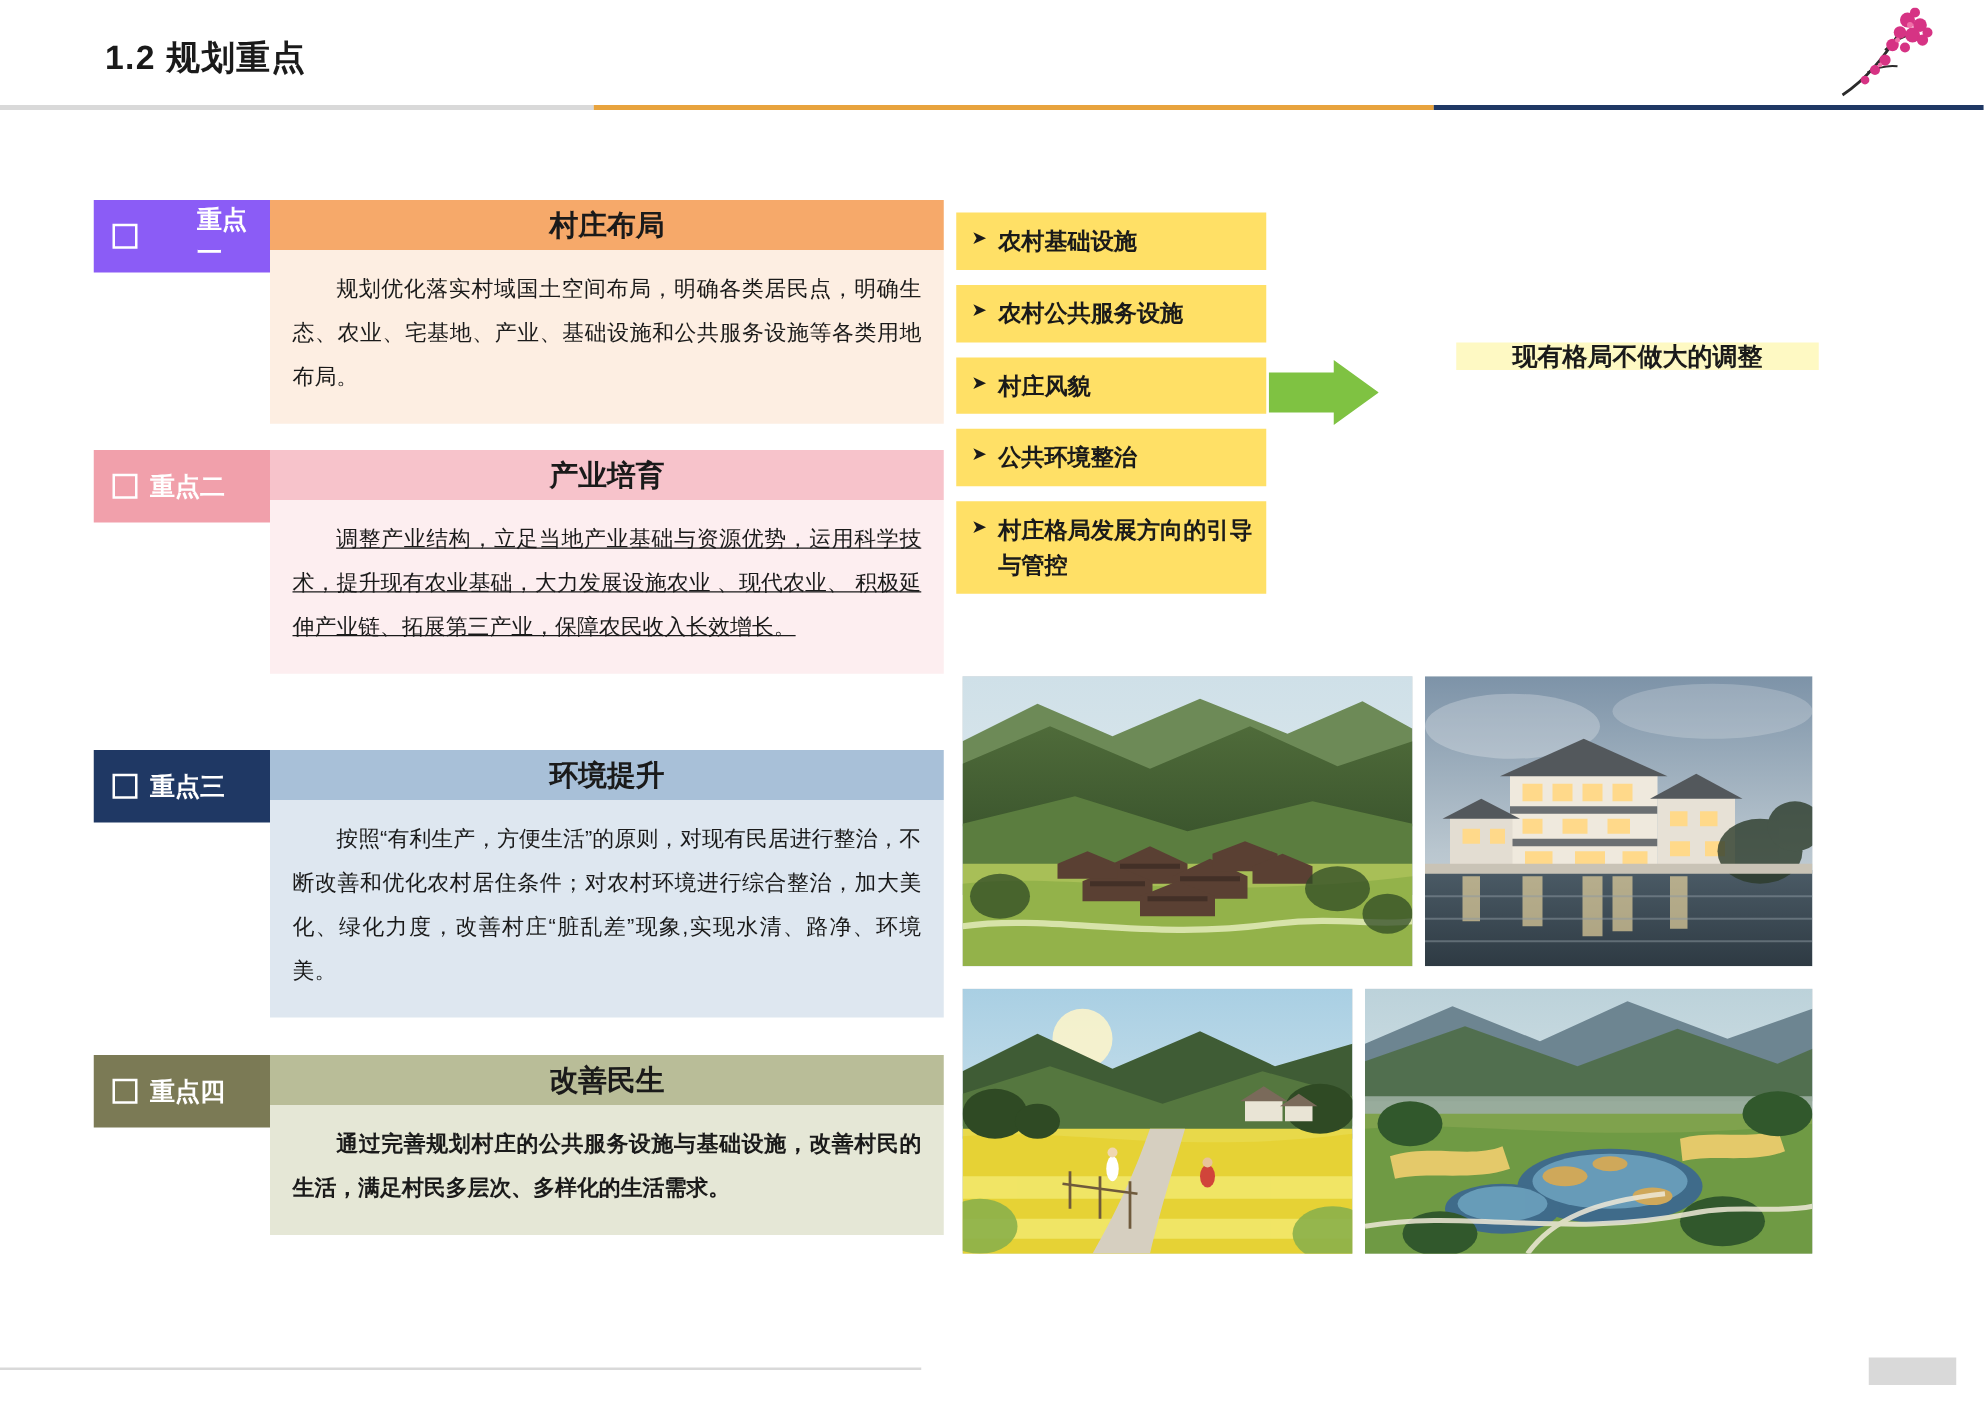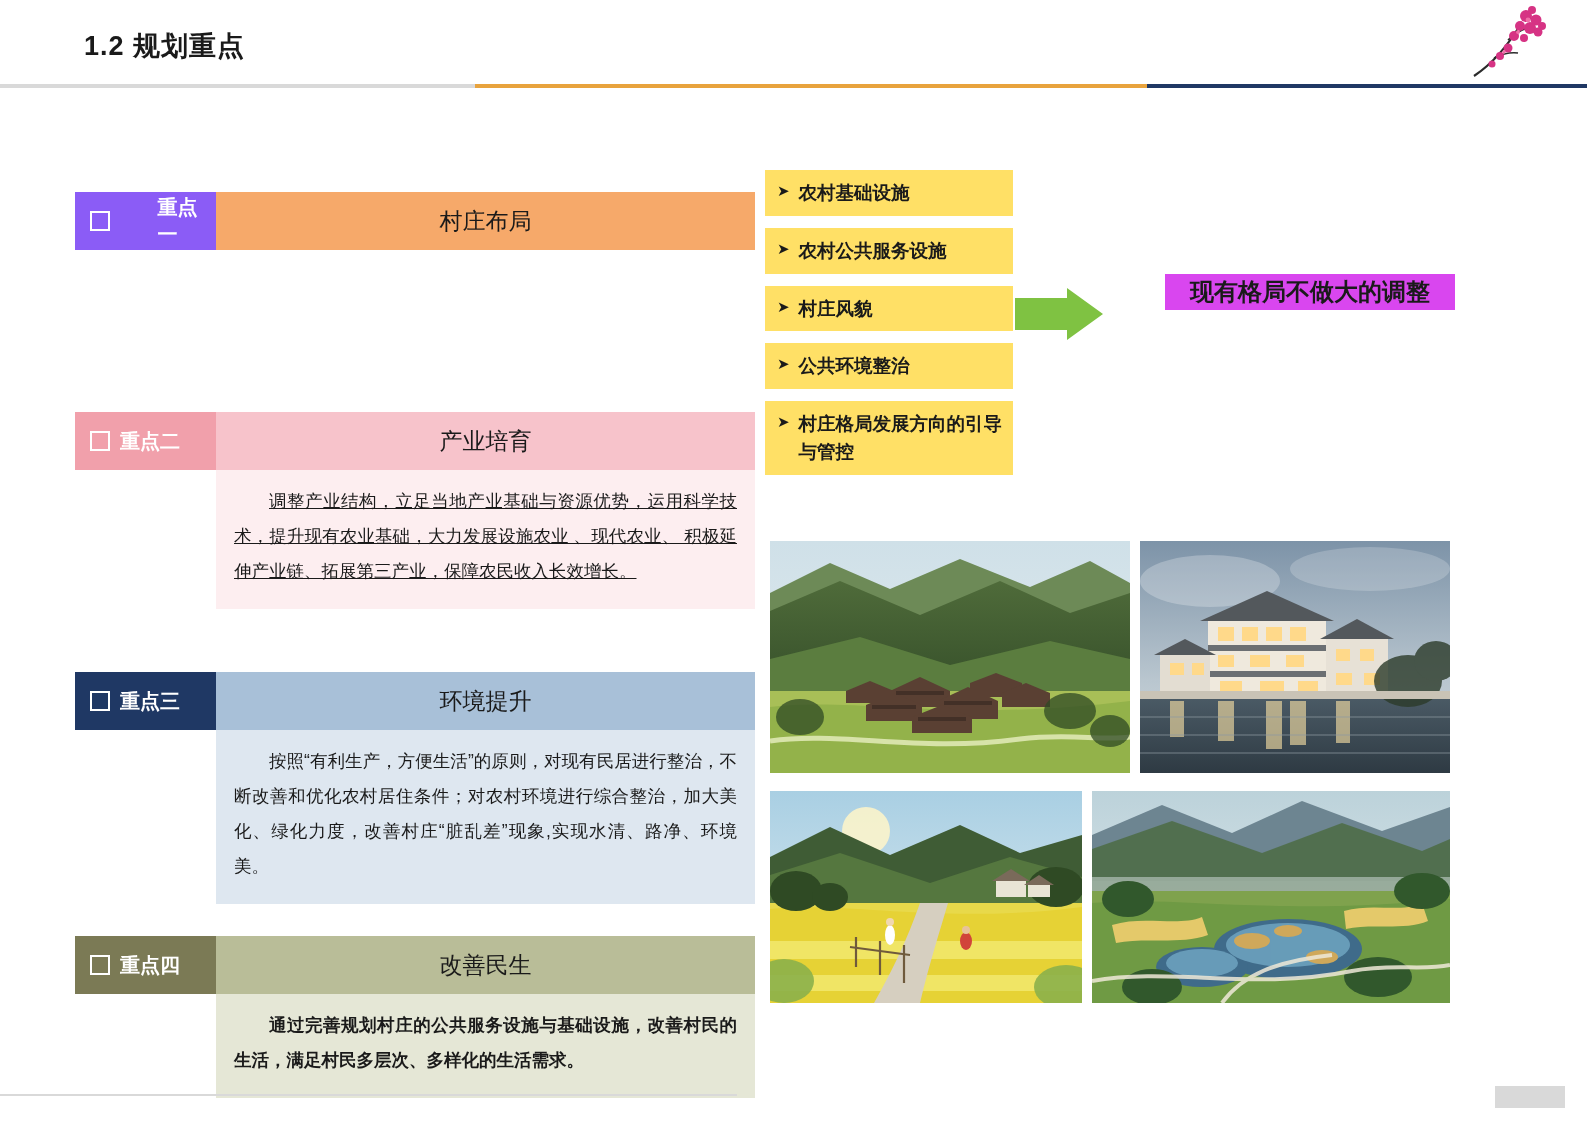--- a/index.html
+++ b/index.html
@@ -79,28 +79,27 @@
     box-sizing: border-box;
     display: inline-block;
   }
 
   .body-card {
     margin-left: 141px;
     width: 539px;
     box-sizing: border-box;
   }
   .card-head {
-    height: 58px;
+    height: 40px;
     display: flex;
     align-items: center;
     justify-content: center;
     font-size: 23px;
-    font-weight: normal;
+    font-weight: bold;
     color: #1a1a1a;
-    margin-top: 32px;
   }
   .card-text {
     padding: 14px 18px 20px 18px;
     font-size: 17.5px;
     line-height: 2.0;
     color: #1a1a1a;
     text-align: justify;
     text-indent: 2em;
   }
 
@@ -157,26 +156,26 @@
     width: 88px;
     height: 52px;
   }
 
   
   .conclusion {
     position: absolute;
     left: 1165px;
     top: 274px;
     width: 290px;
-    height: 36px;
-    background: #d946ef;
+    height: 22px;
+    background: #fef9c3;
     display: flex;
     align-items: center;
     justify-content: center;
-    font-size: 24px;
+    font-size: 20px;
     font-weight: bold;
     color: #1a1a1a;
   }
 
   
   .photo {
     position: absolute;
     overflow: hidden;
     background: #cfd8dc;
   }
@@ -245,20 +244,21 @@
 
 <div class="left-col">
 
   <div class="point-block p1">
     <div class="badge">
       <span class="sq"></span>
       <span>重点一</span>
     </div>
     <div class="body-card">
       <div class="card-head">村庄布局</div>
+      <div class="card-text">规划优化落实村域国土空间布局，明确各类居民点，明确生态、农业、宅基地、产业、基础设施和公共服务设施等各类用地布局。</div>
     </div>
   </div>
 
   <div class="point-block p2">
     <div class="badge">
       <span class="sq"></span>
       <span>重点二</span>
     </div>
     <div class="body-card">
       <div class="card-head">产业培育</div>

